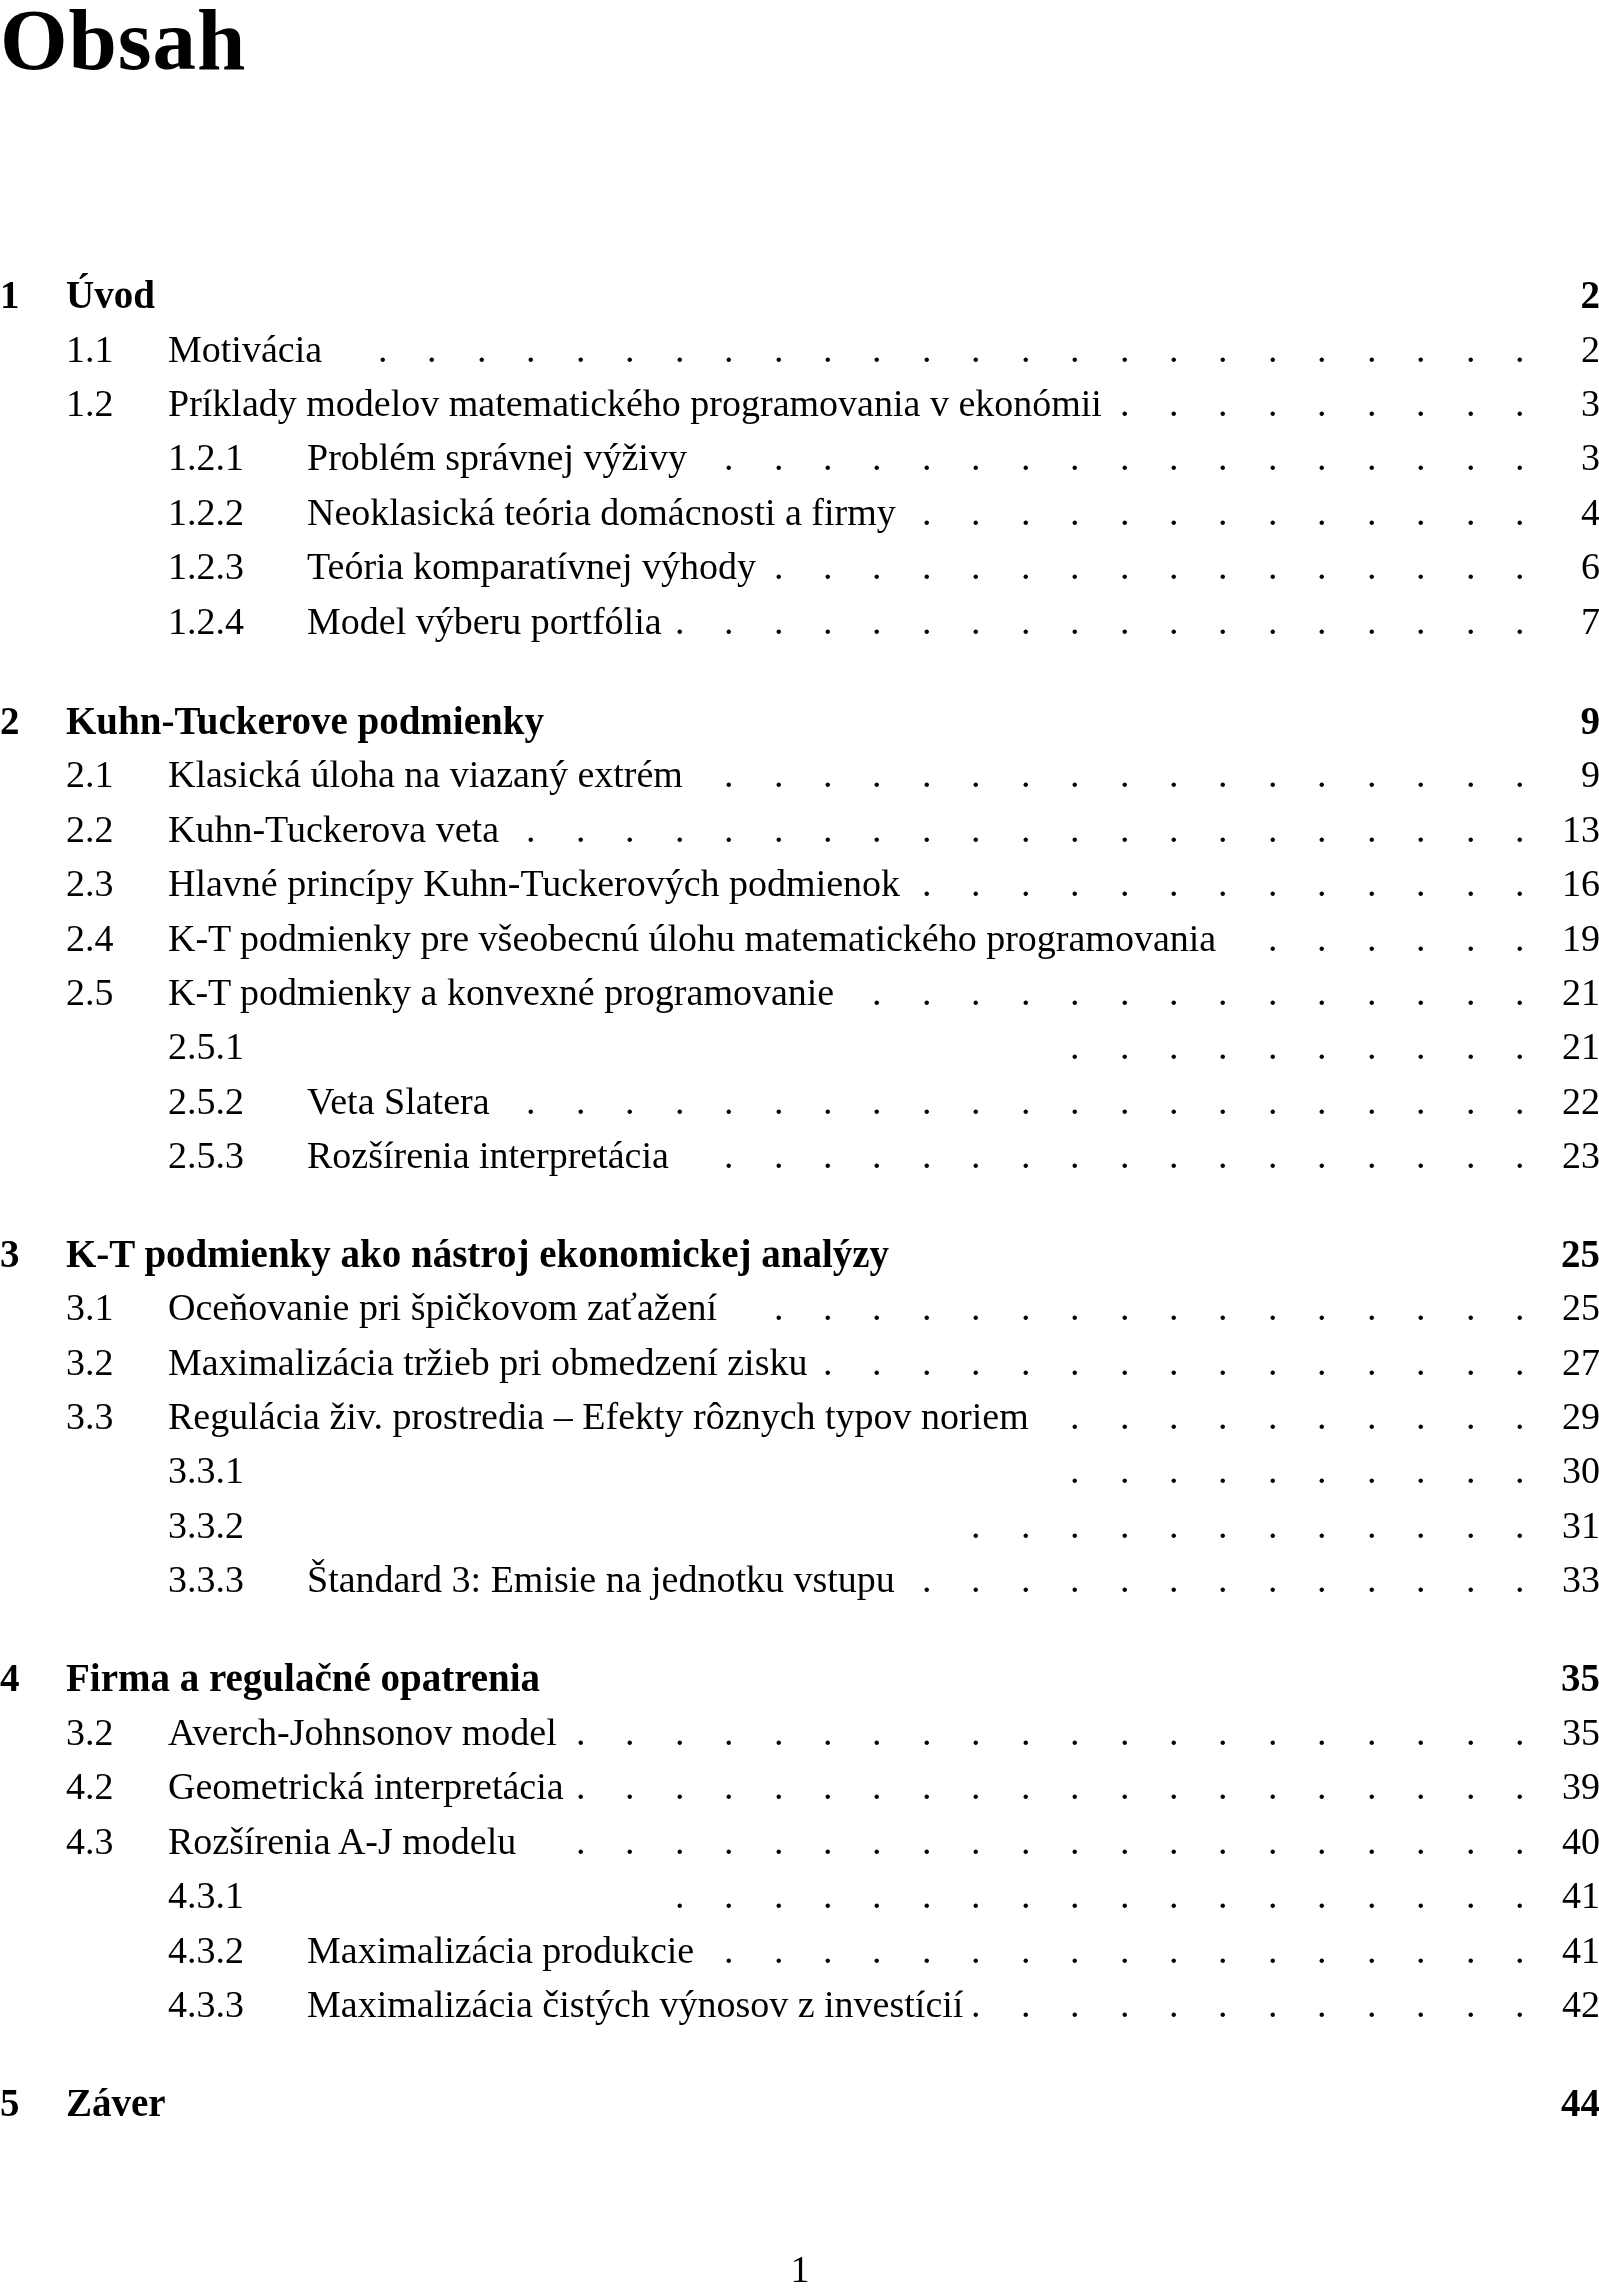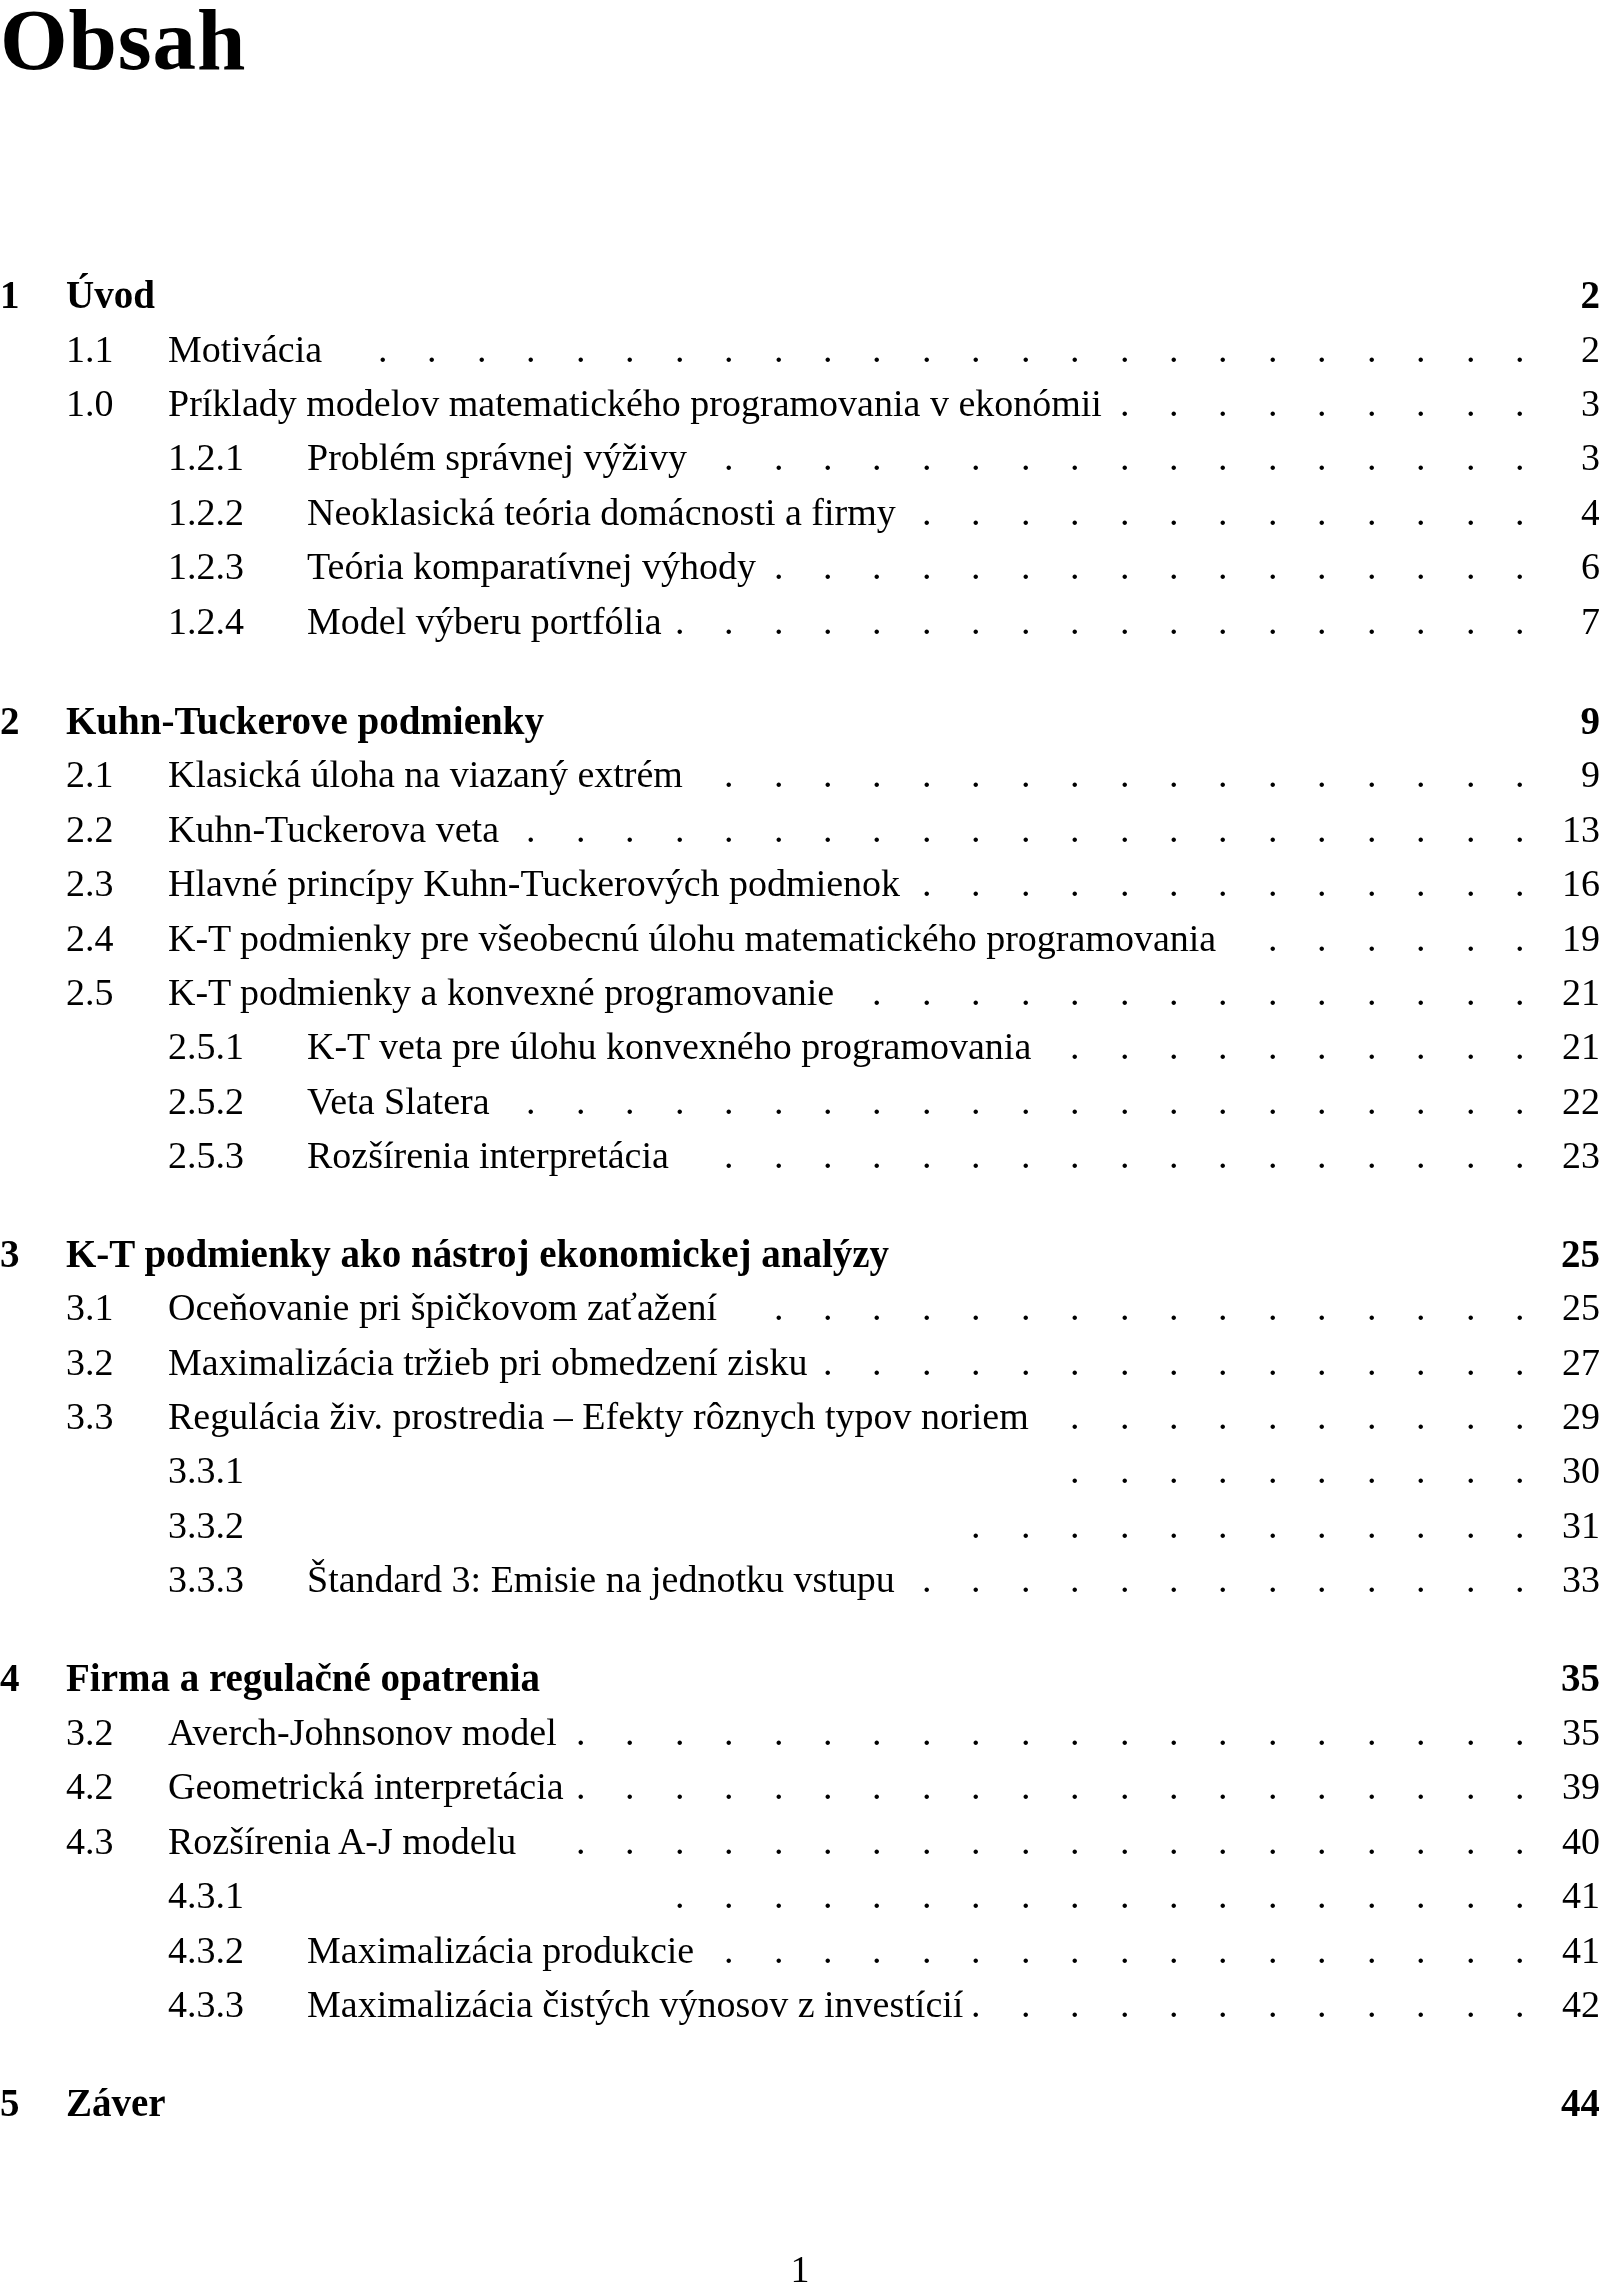--- a/index.html
+++ b/index.html
@@ -79,21 +79,21 @@
         <span style="position: absolute; left: 625px; top: 0px;">.</span>
         <span style="position: absolute; left: 576px; top: 0px;">.</span>
         <span style="position: absolute; left: 526px; top: 0px;">.</span>
         <span style="position: absolute; left: 477px; top: 0px;">.</span>
         <span style="position: absolute; left: 427px; top: 0px;">.</span>
         <span style="position: absolute; left: 378px; top: 0px;">.</span>
       </span>
       <span class="page">2</span>
     </div>
     <div class="row l1" style="top: 380px;">
-      <span class="num">1.0</span>
+      <span class="num">1.2</span>
       <span class="txt">Príklady modelov matematického programovania v ekonómii</span>
       <span class="leader" style="left: 0px; right: auto; width: 1600px;">
         <span style="position: absolute; left: 1515px; top: 0px;">.</span>
         <span style="position: absolute; left: 1466px; top: 0px;">.</span>
         <span style="position: absolute; left: 1416px; top: 0px;">.</span>
         <span style="position: absolute; left: 1367px; top: 0px;">.</span>
         <span style="position: absolute; left: 1317px; top: 0px;">.</span>
         <span style="position: absolute; left: 1268px; top: 0px;">.</span>
         <span style="position: absolute; left: 1218px; top: 0px;">.</span>
         <span style="position: absolute; left: 1169px; top: 0px;">.</span>
@@ -299,21 +299,20 @@
         <span style="position: absolute; left: 1070px; top: 0px;">.</span>
         <span style="position: absolute; left: 1021px; top: 0px;">.</span>
         <span style="position: absolute; left: 971px; top: 0px;">.</span>
         <span style="position: absolute; left: 922px; top: 0px;">.</span>
         <span style="position: absolute; left: 872px; top: 0px;">.</span>
       </span>
       <span class="page">21</span>
     </div>
     <div class="row l2" style="top: 1023px;">
       <span class="num">2.5.1</span>
-      <span class="txt">K-T veta pre úlohu konvexného programovania</span>
       <span class="leader" style="left: 0px; right: auto; width: 1600px;">
         <span style="position: absolute; left: 1515px; top: 0px;">.</span>
         <span style="position: absolute; left: 1466px; top: 0px;">.</span>
         <span style="position: absolute; left: 1416px; top: 0px;">.</span>
         <span style="position: absolute; left: 1367px; top: 0px;">.</span>
         <span style="position: absolute; left: 1317px; top: 0px;">.</span>
         <span style="position: absolute; left: 1268px; top: 0px;">.</span>
         <span style="position: absolute; left: 1218px; top: 0px;">.</span>
         <span style="position: absolute; left: 1169px; top: 0px;">.</span>
         <span style="position: absolute; left: 1120px; top: 0px;">.</span>

